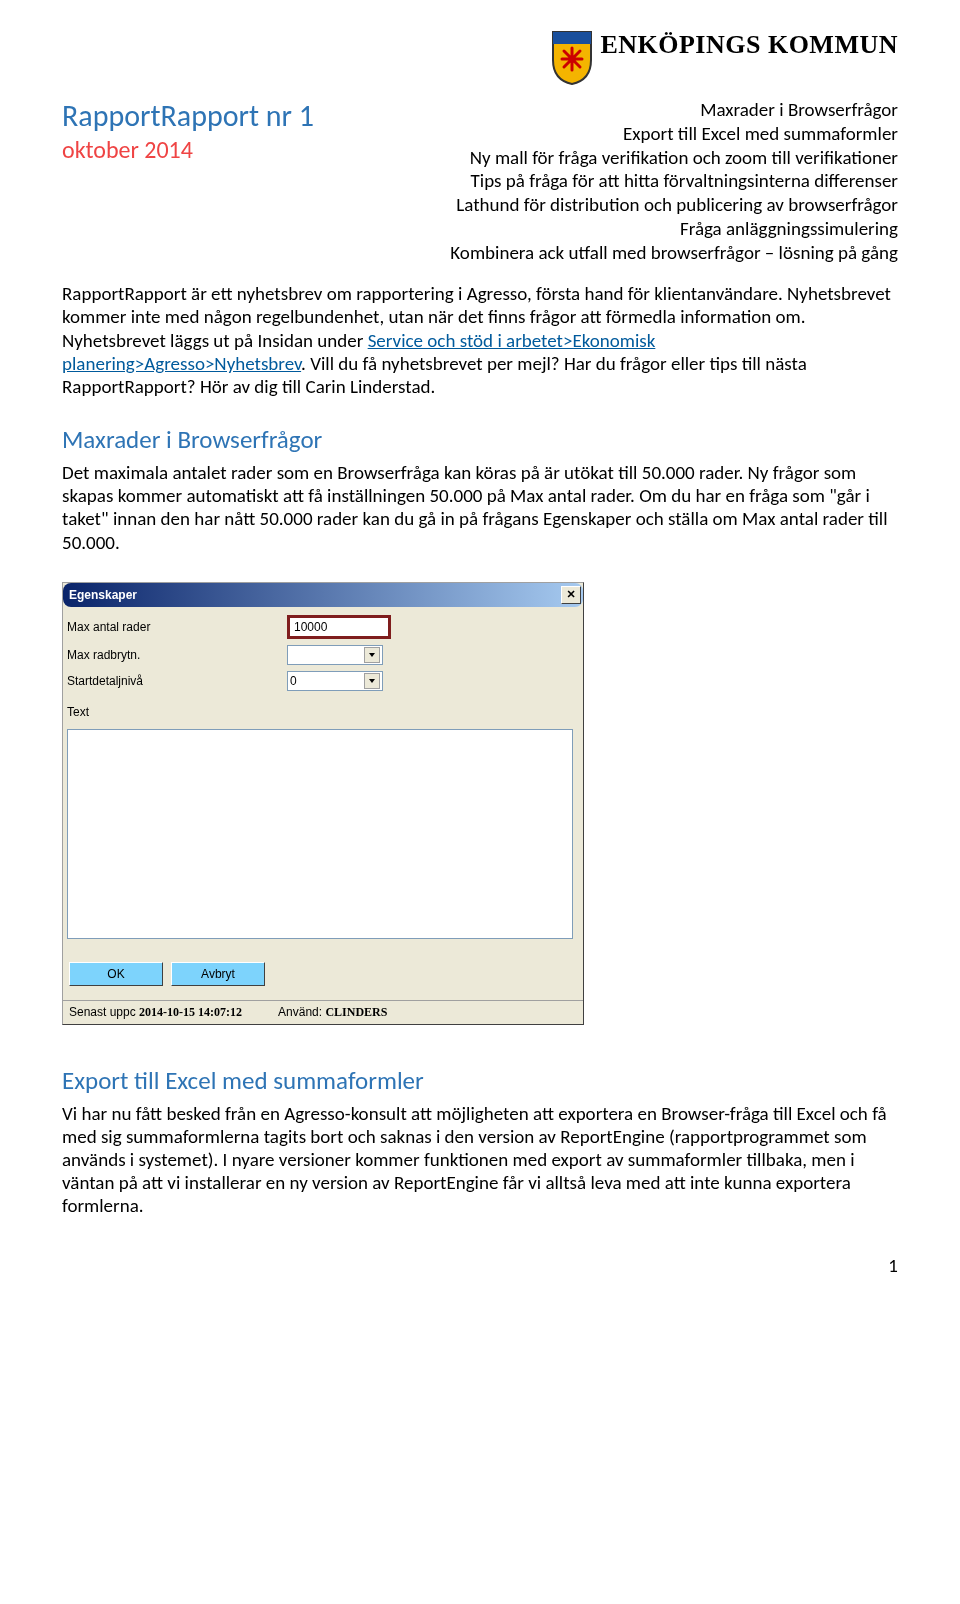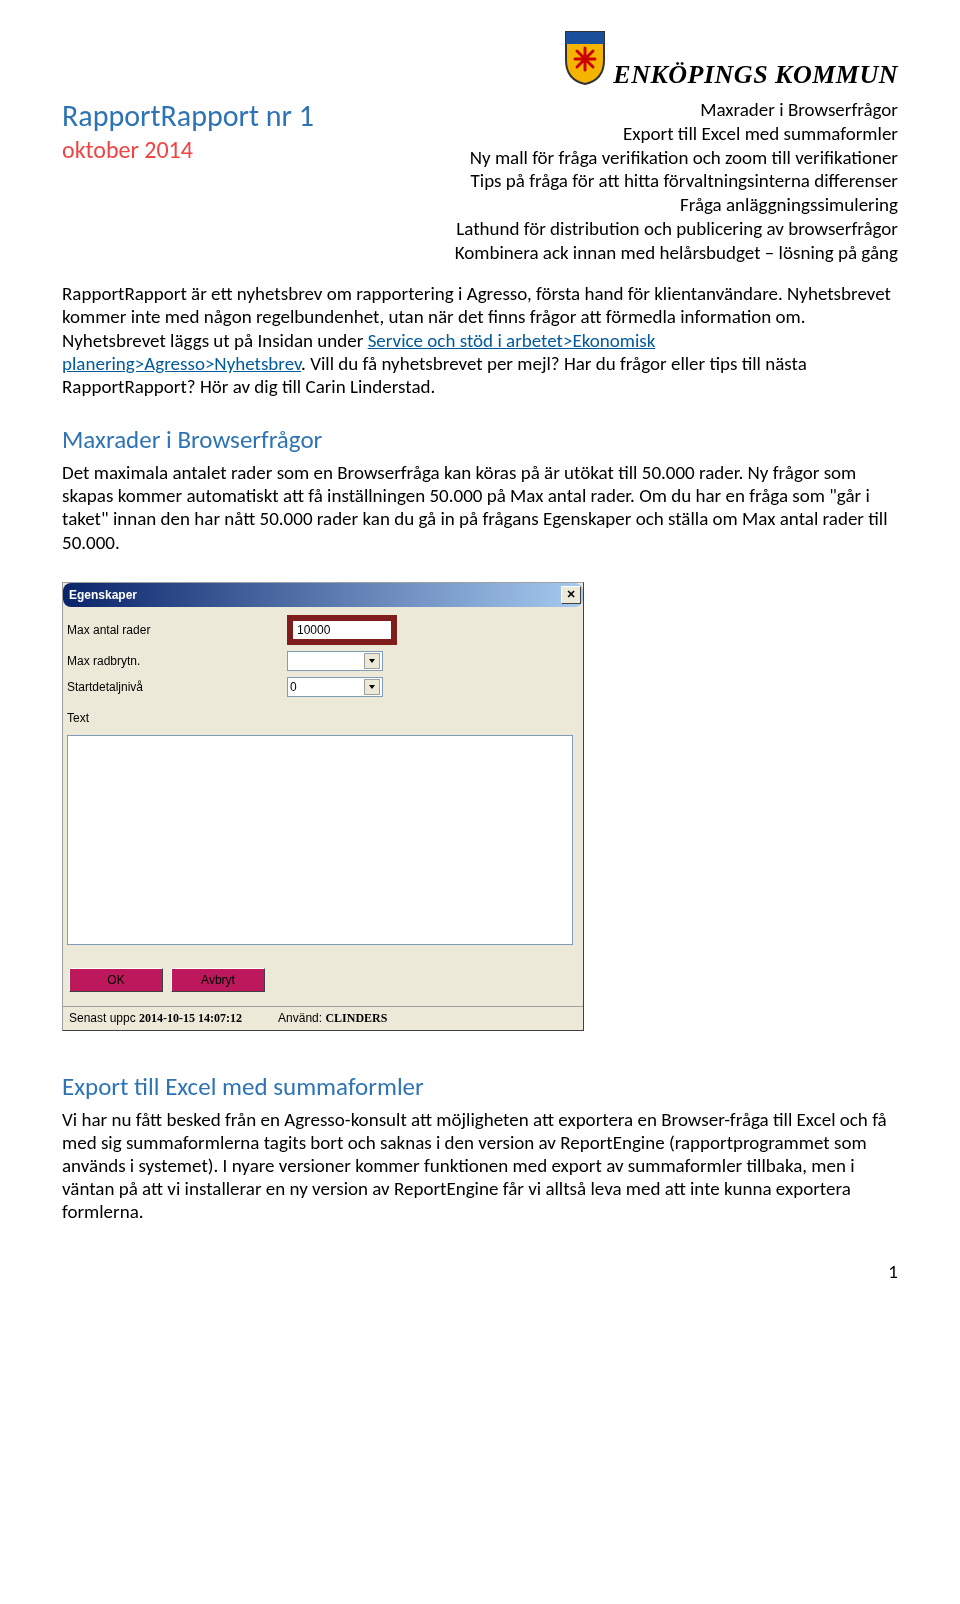--- a/index.html
+++ b/index.html
@@ -8,24 +8,23 @@
     font-family: Calibri, Arial, sans-serif;
     width: 960px;
   }
   .page {
     padding: 30px 62px 30px 62px;
     box-sizing: border-box;
   }
   .logo-row {
     display: flex;
     justify-content: flex-end;
-    align-items: flex-end;
+    align-items: flex-start;
     gap: 5px;
     margin-bottom: 8px;
-    font-style: italic;
   }
   .crest {
     display: inline-block;
   }
   .logo-text {
     font-family: Georgia, 'Times New Roman', serif;
     font-weight: bold;
     font-size: 26px;
     letter-spacing: 0.5px;
     color: #000;
@@ -130,21 +129,21 @@
     margin-bottom: 6px;
   }
   .dlg-label {
     width: 220px;
     font-size: 12px;
   }
   .dlg-input {
     font-family: Tahoma, Arial, sans-serif;
     font-size: 12px;
     height: 18px;
-    border: 6px solid #7f1d1d;
+    border: 3px solid #7f1d1d;
     background: #fff;
     padding: 0 4px;
     width: 90px;
   }
   .dlg-combo {
     border: 1px solid #7f9db9;
     background: #fff;
     padding: 0 2px;
     width: 90px;
     height: 18px;
@@ -174,21 +173,21 @@
     padding: 2px;
   }
   .dlg-btn-row {
     display: flex;
     gap: 8px;
     margin: 20px 2px 8px 2px;
   }
   .dlg-btn {
     width: 92px;
     height: 22px;
-    background: #be185d;
+    background: #7dd3fc;
     border: 1px solid #fff;
     border-right-color: #404040;
     border-bottom-color: #404040;
     font-family: Tahoma, Arial, sans-serif;
     font-size: 12px;
     display: flex;
     align-items: center;
     justify-content: center;
   }
   .dlg-status {
@@ -227,23 +226,23 @@
   <div class="header-row">
     <div class="header-left">
       <h1 class="doc-title">RapportRapport nr 1</h1>
       <div class="doc-subtitle">oktober 2014</div>
     </div>
     <div class="header-right">
       <div class="bullets">Maxrader i Browserfrågor</div>
       <div class="bullets">Export till Excel med summaformler</div>
       <div class="bullets">Ny mall för fråga verifikation och zoom till verifikationer</div>
       <div class="bullets">Tips på fråga för att hitta förvaltningsinterna differenser</div>
+      <div class="bullets">Lathund för distribution och publicering av browserfrågor</div>
       <div class="bullets">Fråga anläggningssimulering</div>
-      <div class="bullets">Lathund för distribution och publicering av browserfrågor</div>
-      <div class="bullets">Kombinera ack innan med helårsbudget – lösning på gång</div>
+      <div class="bullets">Kombinera ack utfall med browserfrågor – lösning på gång</div>
     </div>
   </div>
 
   <p class="body-text">
     <span>RapportRapport är ett nyhetsbrev om rapportering i Agresso, första hand för klientanvändare. Nyhetsbrevet kommer inte med någon regelbundenhet, utan när det finns frågor att förmedla information om. Nyhetsbrevet läggs ut på Insidan under </span><a href="#" class="link">Service och stöd i arbetet&gt;Ekonomisk planering&gt;Agresso&gt;Nyhetsbrev</a><span>. Vill du få nyhetsbrevet per mejl? Har du frågor eller tips till nästa RapportRapport? Hör av dig till Carin Linderstad.</span>
   </p>
 
   <h2 class="section-heading">Maxrader i Browserfrågor</h2>
   <p class="body-text" style="margin-top:6px;">Det maximala antalet rader som en Browserfråga kan köras på är utökat till 50.000 rader. Ny frågor som skapas kommer automatiskt att få inställningen 50.000 på Max antal rader. Om du har en fråga som "går i taket" innan den har nått 50.000 rader kan du gå in på frågans Egenskaper och ställa om Max antal rader till 50.000.</p>
 

